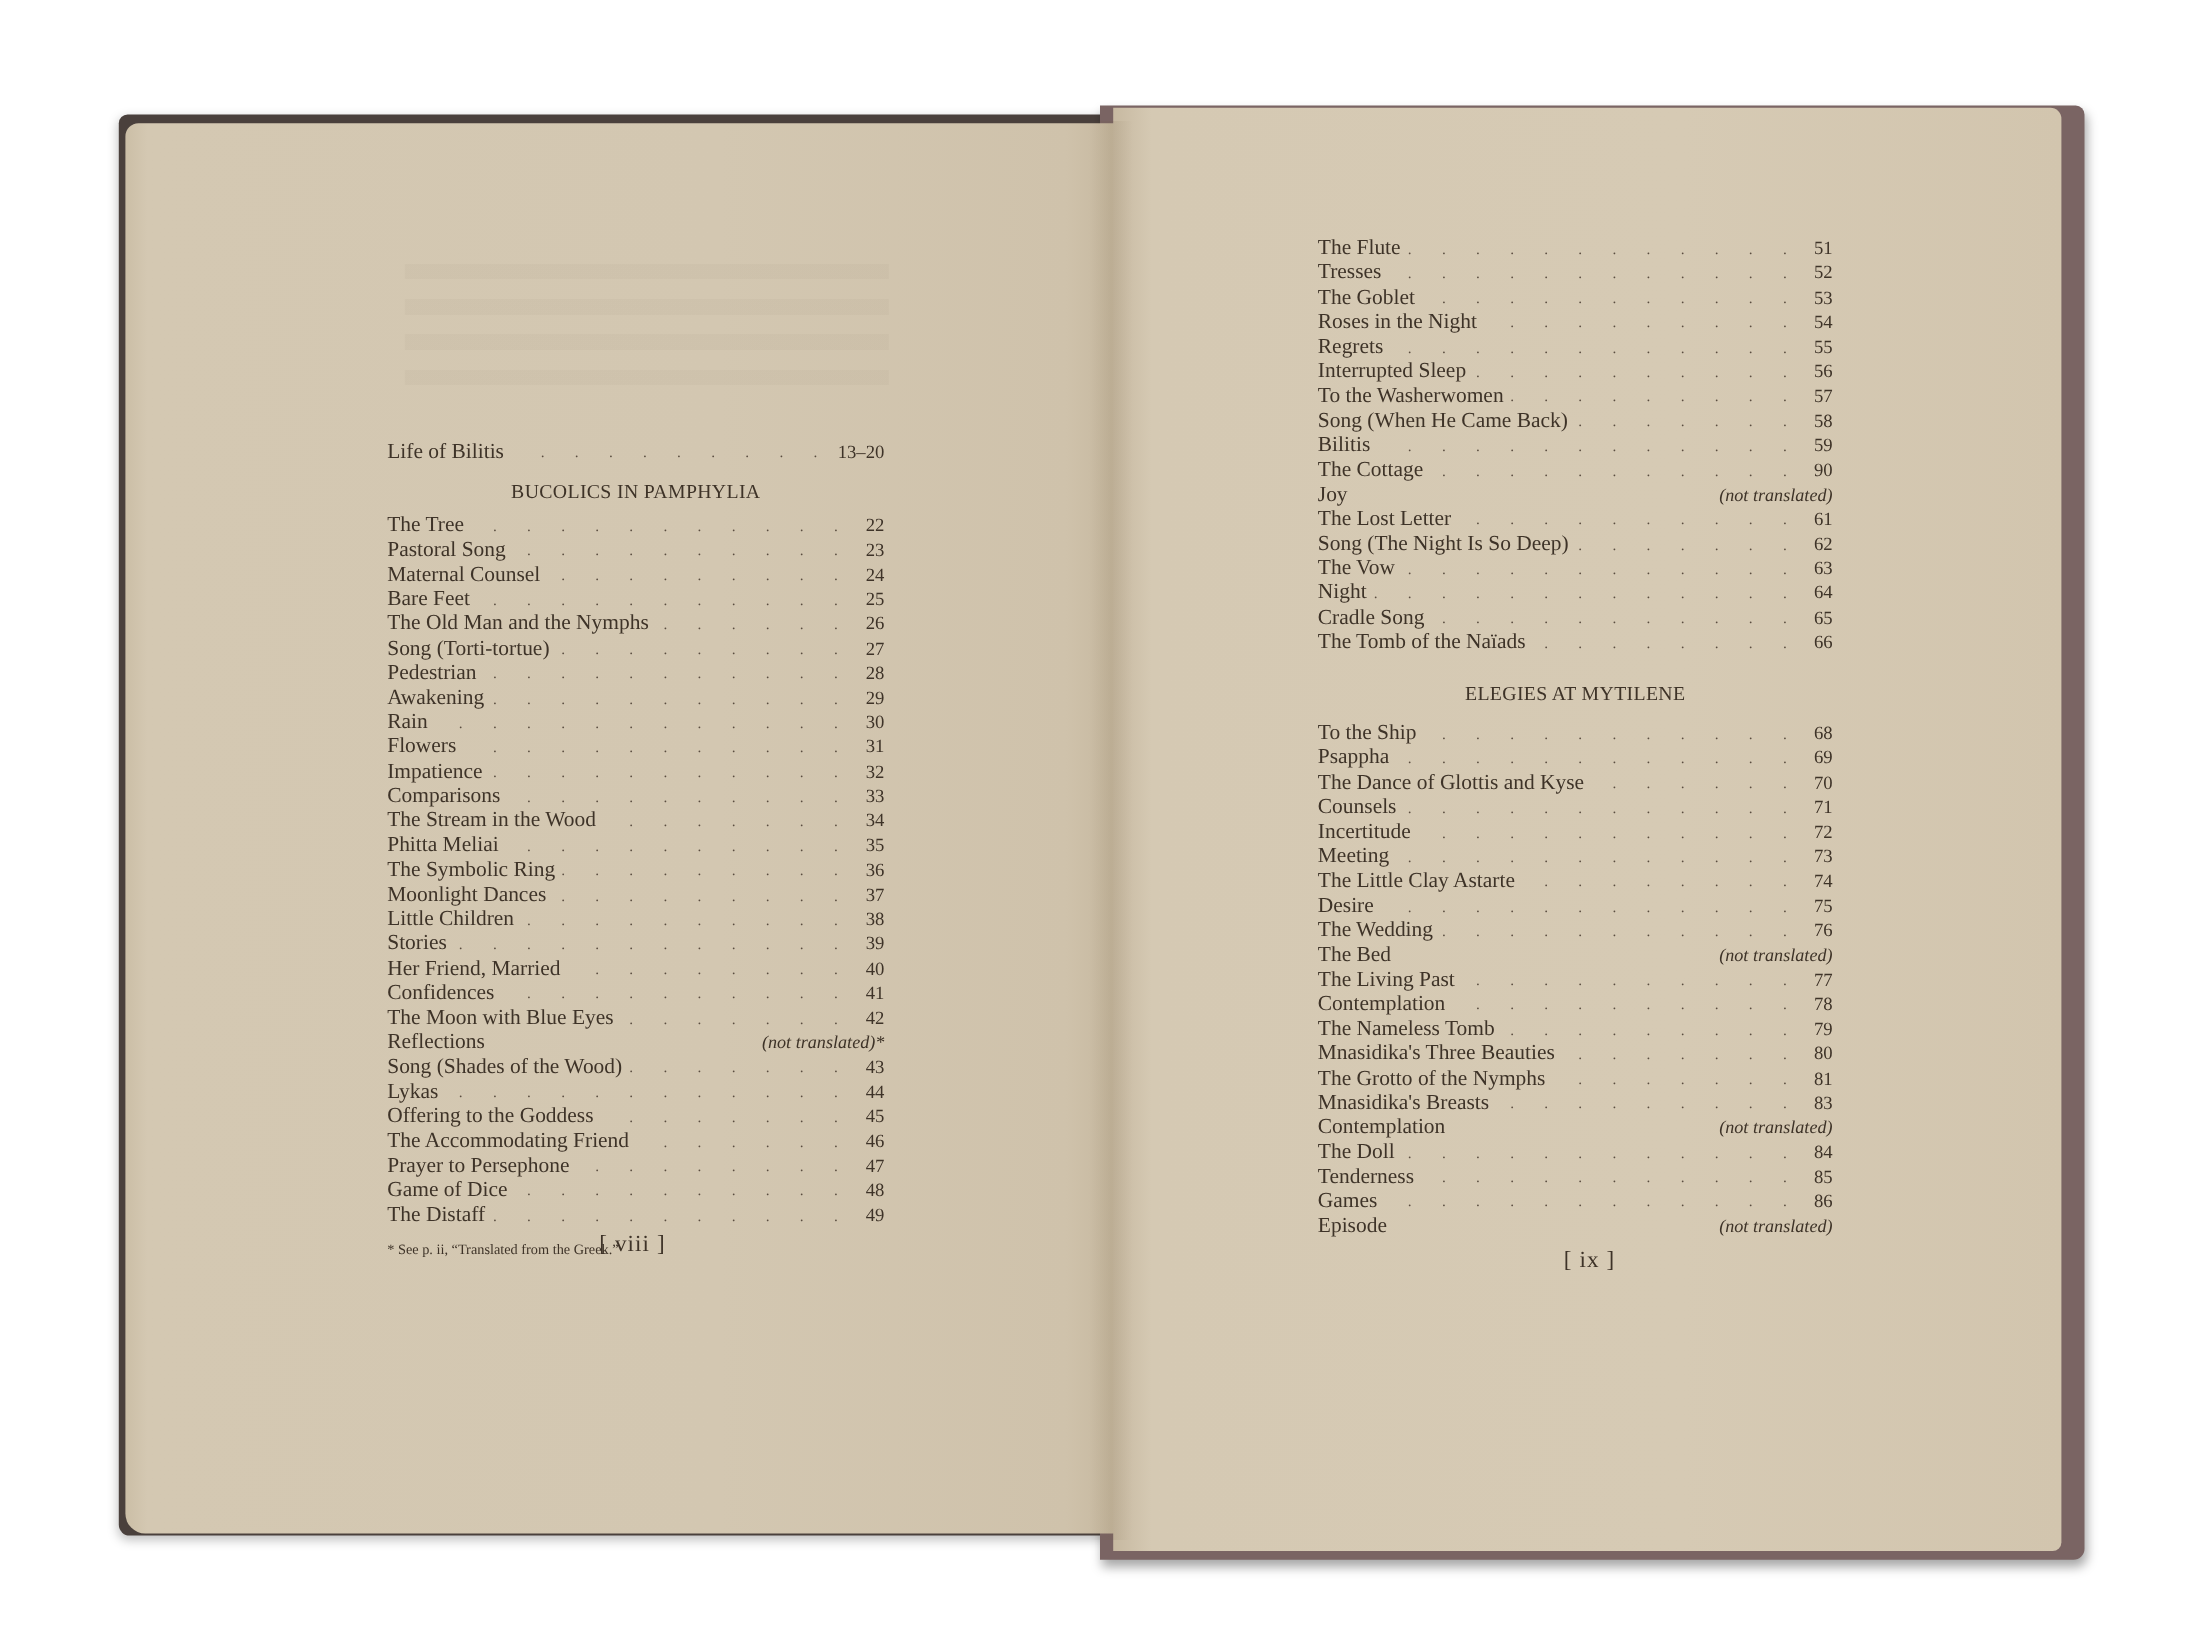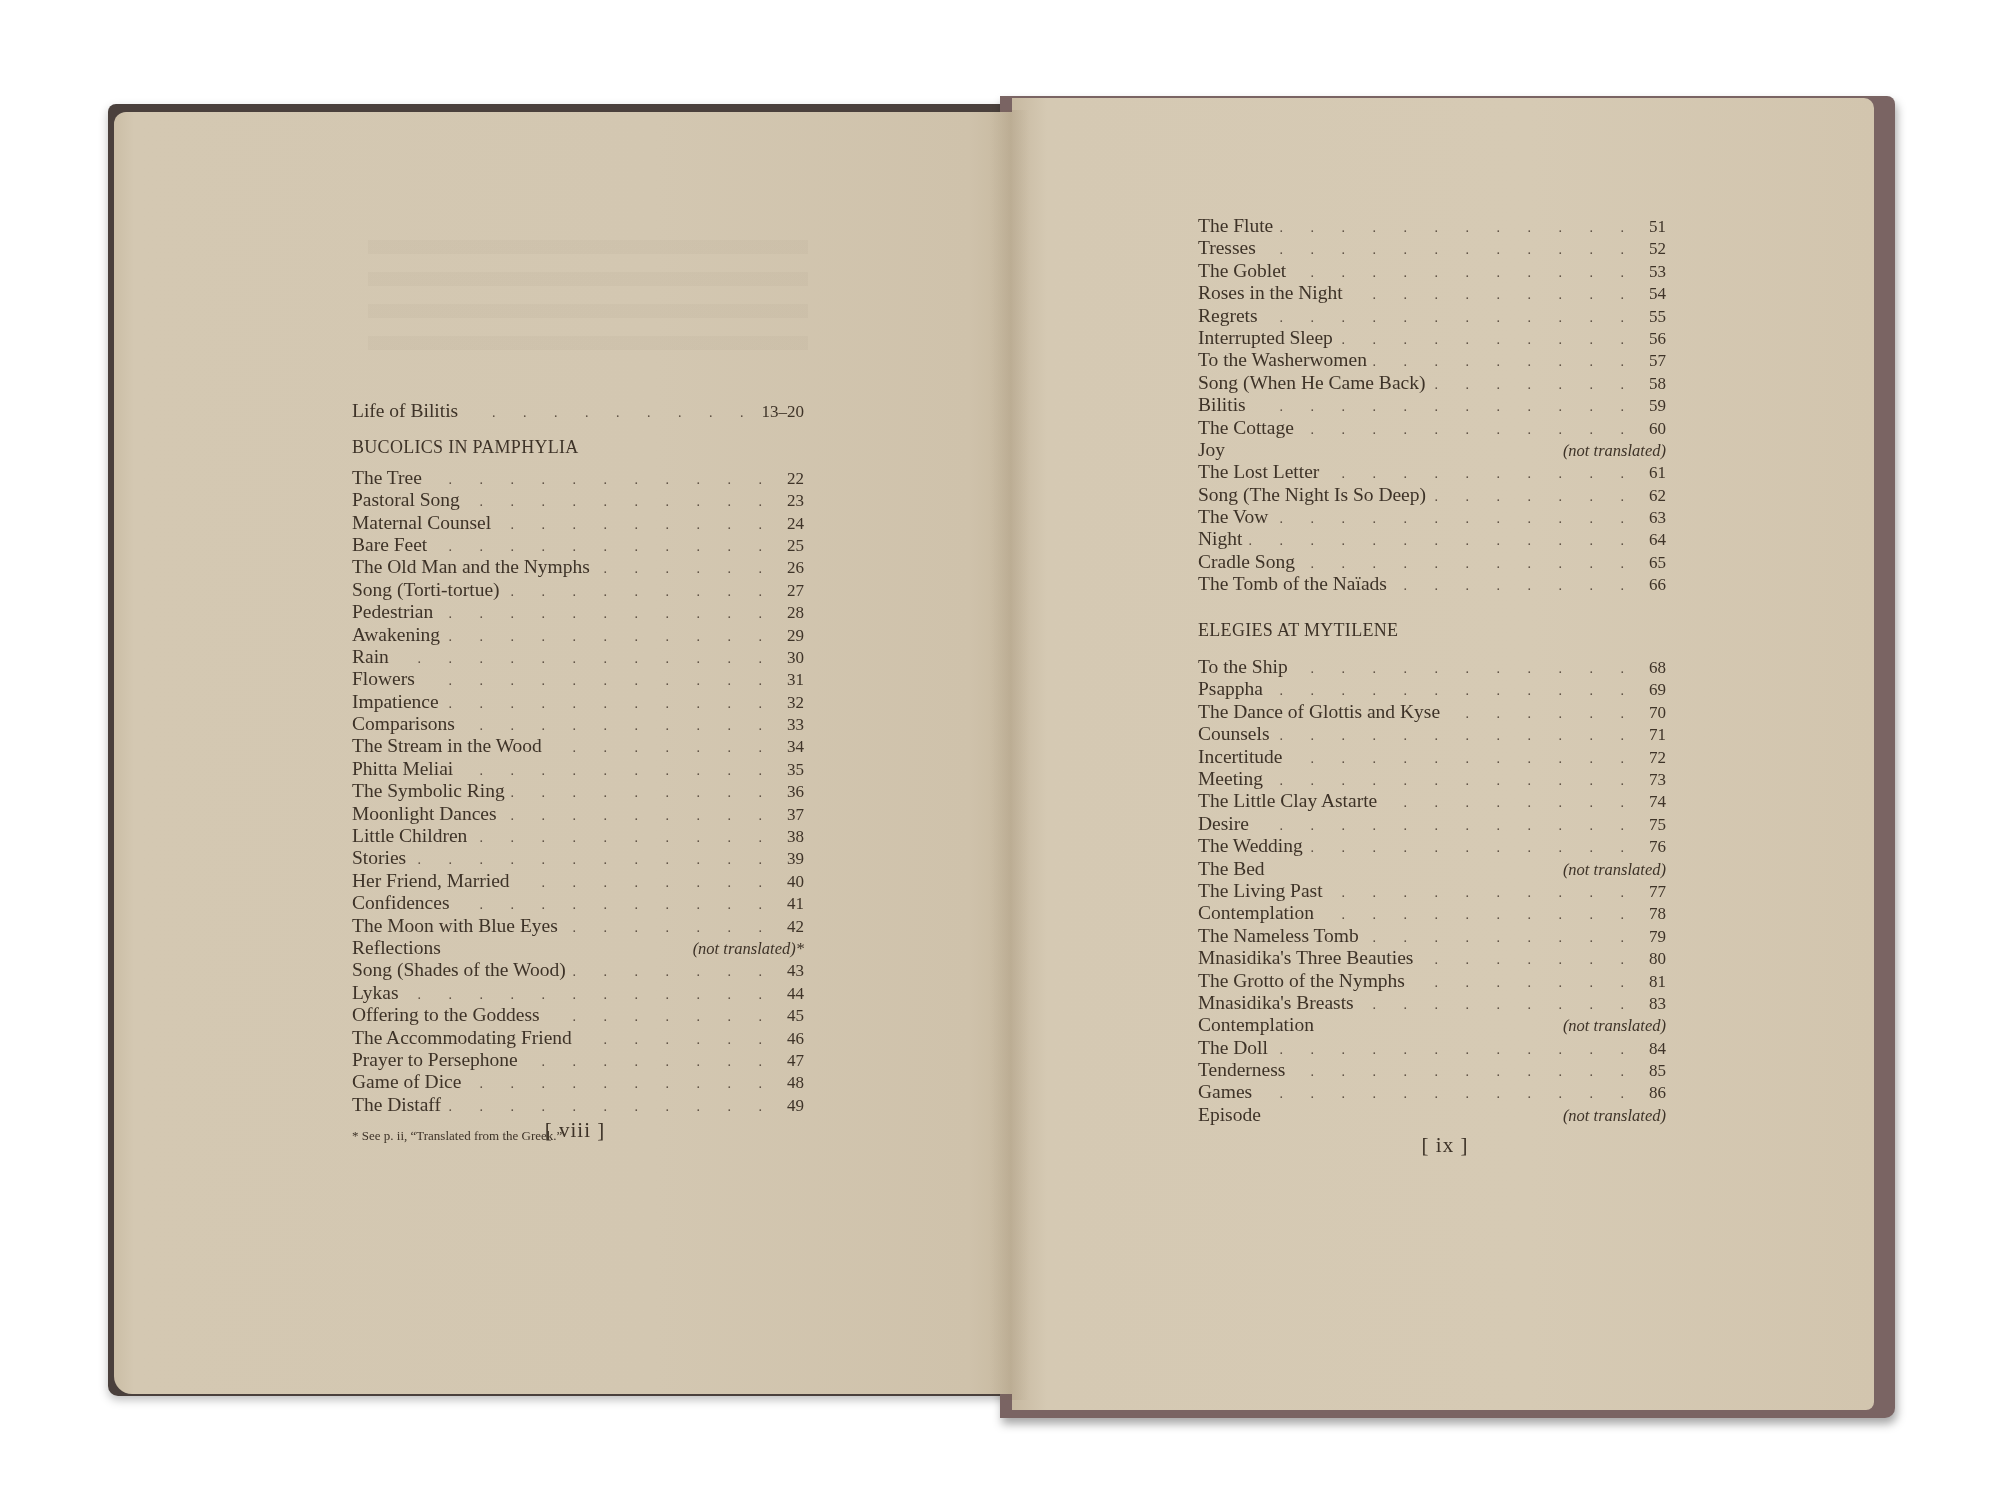--- a/index.html
+++ b/index.html
@@ -76,20 +76,21 @@
     .toc-right { left: 1198px; top: 215px; width: 468px; }
 
     .contents-title {
       position: absolute;
       left: 356px; top: 361px; width: 462px;
       text-align: center;
       font-size: 22px;
       letter-spacing: 3px;
     }
     .section-heading {
+      text-align: center;
       font-size: 18px;
       letter-spacing: 0.3px;
       margin: 0;
       padding: 0;
     }
     .toc-left .section-heading { margin: 14px 0 8px 0; }
     .toc-right .section-heading { margin: 23px 0 15px 0; }
 
     .entry {
       display: flex;
@@ -352,21 +353,21 @@
     <span class="page-num">58</span>
   </div>
         <div class="entry">
     <span class="title">Bilitis</span>
     <span class="leader">. . . . . . . . . . . . . . . . . . . . . . . . . . . . . . . . . . . .</span>
     <span class="page-num">59</span>
   </div>
         <div class="entry">
     <span class="title">The Cottage</span>
     <span class="leader">. . . . . . . . . . . . . . . . . . . . . . . . . . . . . . . . . . . .</span>
-    <span class="page-num">60</span>
+    <span class="page-num">90</span>
   </div>
         <div class="entry">
     <span class="title">Joy</span>
     <span class="leader" style="visibility: hidden;">. . . . . . . . . . . . . . . . . . . . . . . . . . . . . . . . . . . .</span>
     <span class="page-num italic">(not translated)</span>
   </div>
         <div class="entry">
     <span class="title">The Lost Letter</span>
     <span class="leader">. . . . . . . . . . . . . . . . . . . . . . . . . . . . . . . . . . . .</span>
     <span class="page-num">61</span>

